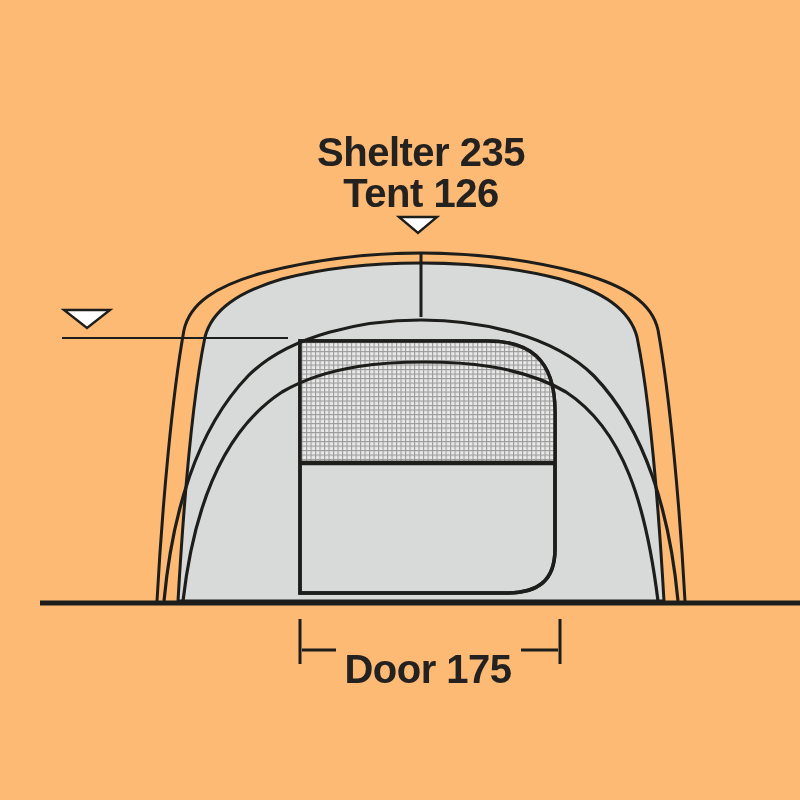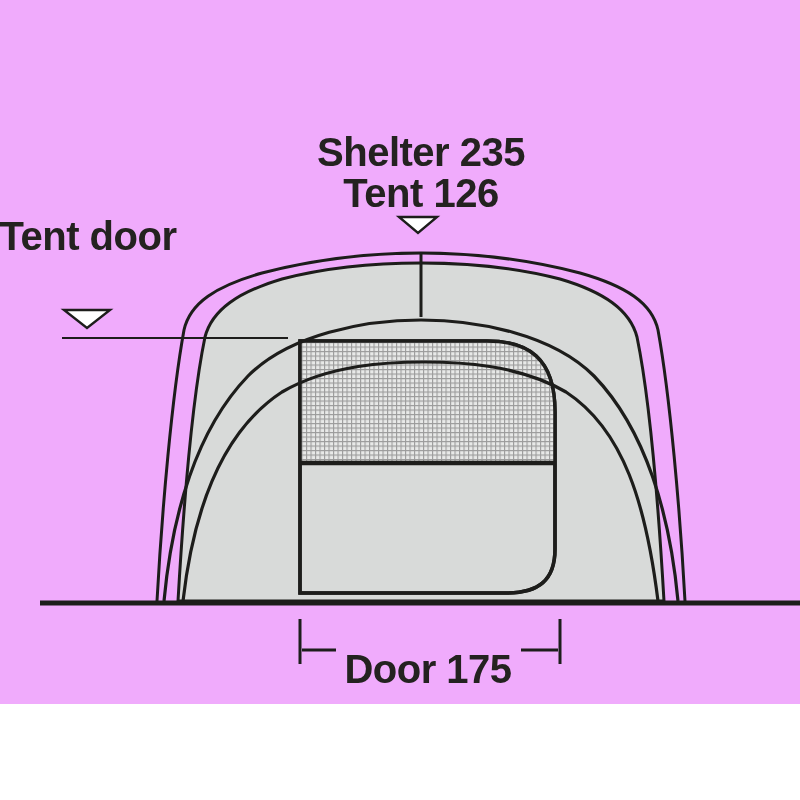--- a/index.html
+++ b/index.html
@@ -3,22 +3,22 @@
 <meta charset="utf-8">
 <style>
   html, body {
     margin: 0;
     padding: 0;
     background: #ffffff;
   }
   #stage {
     position: relative;
     width: 800px;
-    height: 704px;
-    background: #f0abfc;
+    height: 800px;
+    background: #fdba74;
     overflow: hidden;
     font-family: "Liberation Sans", sans-serif;
   }
   #drawing {
     position: absolute;
     left: 0;
     top: 0;
   }
   .dim-label {
     position: absolute;
@@ -90,18 +90,17 @@
     <path d="M 302 650 H 336" fill="none" stroke="#1d1d1b" stroke-width="3"></path>
     <path d="M 521 650 H 558" fill="none" stroke="#1d1d1b" stroke-width="3"></path>
   </svg>
 
   <div id="label-top" class="dim-label">
     <div>Shelter 235</div>
     <div>Tent 126</div>
   </div>
 
   <div id="label-left" class="dim-label">
-    <div>Tent door</div>
   </div>
 
   <div id="label-bottom" class="dim-label">Door 175</div>
 
 </div>
 
 </body></html>

